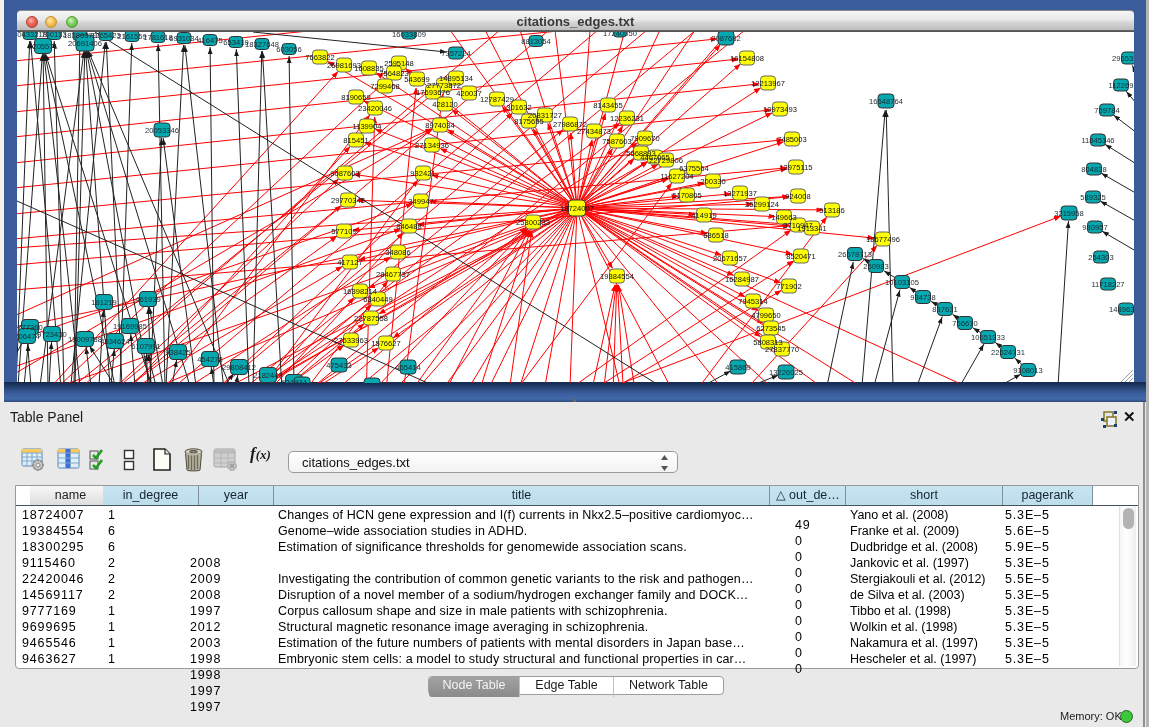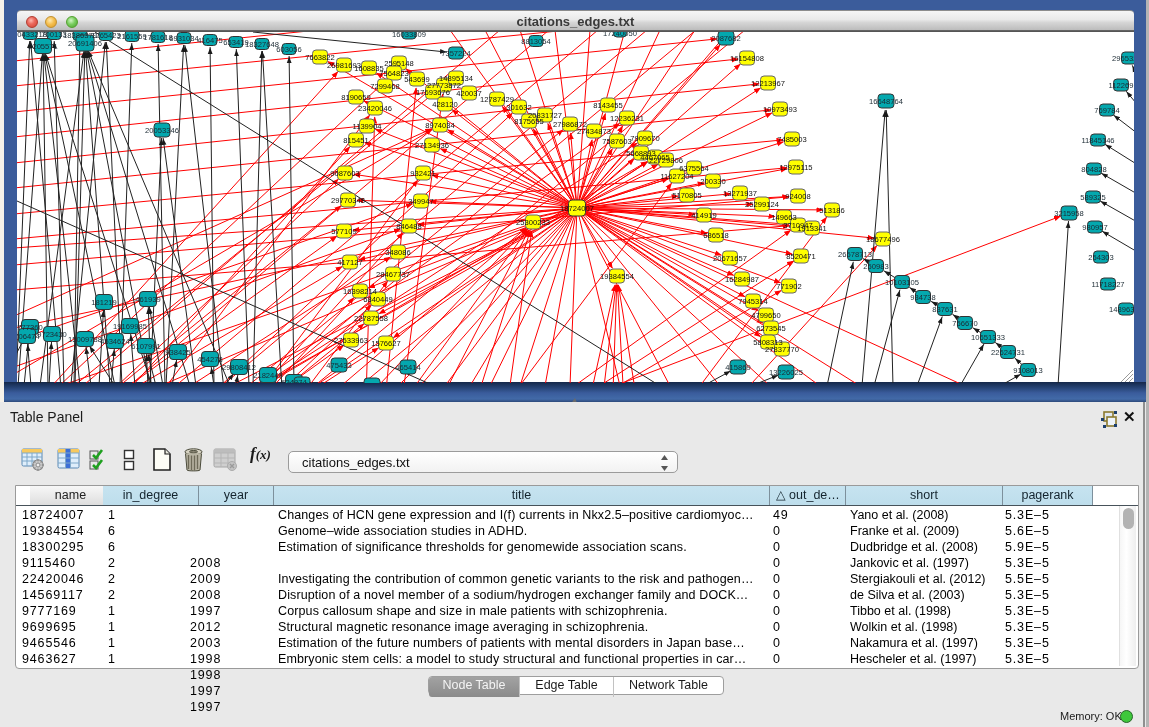--- a/index.html
+++ b/index.html
@@ -40,21 +40,21 @@
 #tablebox { position:absolute; left:15px; top:83px; width:1124px; height:184px; background:#fff;
   border:1px solid #9a9a9a; border-radius:0 0 4px 4px; }
 #thead { position:absolute; left:0; top:0; height:20px; width:1122px; border-bottom:1px solid #47525a; }
 .hc { position:absolute; top:0; height:19px; background:linear-gradient(#c6e3f0,#bedeec); border-right:1px solid #7d909c;
   text-align:center; font-size:12.5px; color:#14242e; line-height:19px; }
 .hc.gray { background:linear-gradient(#f7f7f7,#dedede); border-right:1px solid #9aa0a4; color:#222; }
 .row { position:absolute; left:0; width:1101px; height:16px; font-size:12.5px; color:#000; white-space:nowrap; }
 .row span { position:absolute; top:1px; }
 .c4 { font-size:12.5px; letter-spacing:0.12px; }
 .c1 { left:6px; } .c2 { left:92px; } .c3 { left:174px;margin-top:48px; } .c4 { left:262px; }
-.c5 { left:757px; } .c6 { left:834px; } .c7 { left:989px; }
+.c5 { left:779px;margin-top:10px; } .c6 { left:834px; } .c7 { left:989px; }
 .c1,.c2,.c3,.c5,.c7 { letter-spacing:0.85px; }
 #vscroll { position:absolute; left:1103px; top:20px; width:17px; height:160px;
   background:linear-gradient(to right,#f6f6f6,#fff 40%,#eee); border-left:1px solid #e0e0e0;}
 #vthumb { position:absolute; left:3px; top:2px; width:11px; height:21px; background:#b3b3b3; border-radius:6px; }
 
 #tabs { position:absolute; left:428px; top:274px; width:296px; height:19px; background:#fff;
   border:1px solid #9e9e9e; border-radius:4px; font-size:12.5px; }
 #tabs .seg { position:absolute; top:0; height:20px; line-height:17px; text-align:center; color:#1a1a1a; }
 #seg1 { left:0; width:90px; background:linear-gradient(#a2a2a2,#8a8a8a); color:#f4f4f4 !important; border-radius:3px 0 0 3px; }
 #seg2 { left:90px; width:94px; border-left:1px solid #c2c2c2; }

